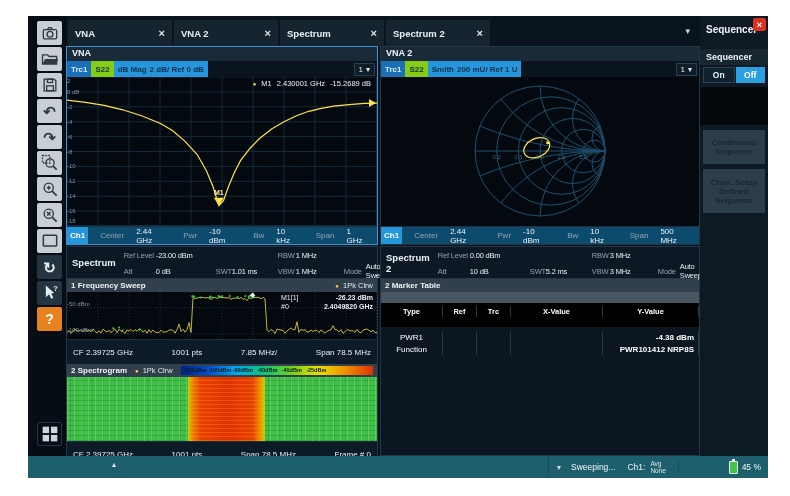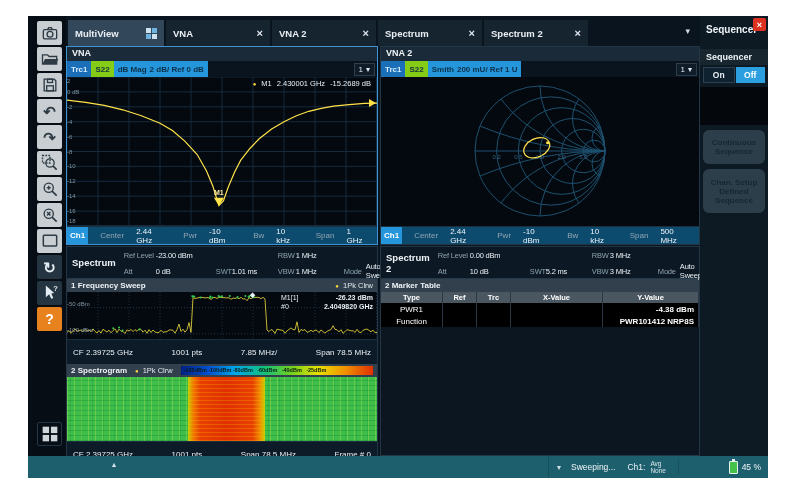--- a/index.html
+++ b/index.html
@@ -86,37 +86,37 @@
       repeating-linear-gradient(0deg, rgba(0,90,30,.22) 0 1px, transparent 1px 5px),
       repeating-linear-gradient(90deg, transparent 0 3px, rgba(20,150,70,.30) 3px 4px, transparent 4px 11px); }
   .sgram .band { position:absolute; left:39%; width:25%; top:0; bottom:0;
     background:linear-gradient(90deg,#c8d000 0,#f07800 7%,#e84000 16%,#e03000 50%,#e84000 84%,#f08800 93%,#c8d000 100%); }
   .sgram .band:after { content:""; position:absolute; inset:0;
     background:repeating-linear-gradient(0deg, rgba(255,200,0,.25) 0 1px, transparent 1px 4px); }
 
   
   .mthead { display:flex; background:#4a5761; color:#fff; font-weight:bold; height:11px; align-items:center;
             font-size:7.5px; text-align:center; }
-  .mthead span, .mtrow span { border-right:1px solid #2a3845; height:100%; display:flex; align-items:center; justify-content:center; }
+  .mthead span, .mtrow span { border-right:1px solid #2a3845; height:100%; display:flex; align-items:center; justify-content:center;margin-top:28px; }
   .c1{width:62px;} .c2{width:34px;} .c3{width:34px;} .c4{width:92px;} .c5{flex:1;}
   .mtrow { display:flex; background:#000; height:12px; color:#fff; font-size:8px; }
   .mtrow .c5 { justify-content:flex-end; padding-right:4px; font-weight:bold; }
 
   
   .rpanel { position:absolute; left:672px; top:0; width:68px; height:440px; background:#0d1923; }
   .rp-close { position:absolute; top:2px; right:2px; width:13px; height:13px; background:#dd3222; color:#fff;
               border-radius:2px; font-size:9px; font-weight:bold; display:flex; align-items:center; justify-content:center; }
   .rp-title { padding:8px 0 0 6px; font-size:10px; font-weight:bold; color:#eef3f7; }
   .rp-label { margin-top:14px; padding:3px 6px; font-size:9px; font-weight:bold; color:#eef3f7; background:#17262f; }
   .rp-onoff { display:flex; gap:1px; padding:2px 3px; }
   .rp-on, .rp-off { flex:1; height:16px; font-size:8.5px; font-weight:bold; display:flex; align-items:center; justify-content:center; }
   .rp-on  { background:#0f2230; border:1px solid #2c4252; color:#e8eff4; }
   .rp-off { background:#2b9fe0; color:#fff; }
   .rp-gap { height:38px; background:#04070b; margin-top:2px; }
-  .rp-btn { margin:5px 3px 0; min-height:34px; background:#2c3e4a; border-radius:6px; color:#152733;
+  .rp-btn { margin:5px 3px 0; min-height:34px; background:#2c3e4a; border-radius:0; color:#152733;
             font-size:8px; font-weight:bold; display:flex; align-items:center; justify-content:center;
             text-align:center; padding:3px; }
   .rp-btn.tall { min-height:44px; }
 
   
   .statusbar { position:absolute; left:0; top:440px; width:740px; height:22px; background:#1e5f6e;
                display:flex; align-items:center; color:#eef4f6; font-size:8.5px; }
   .sb-left-icon { position:absolute; left:84px; top:4px; color:#d7e6ea; font-size:8px; }
   .sb-group { position:absolute; left:520px; right:0; top:0; bottom:0; display:flex; align-items:center;
               border-left:1px solid #17505d; padding:0 5px 0 8px; }
@@ -204,29 +204,20 @@
       <svg width="22" height="22" viewBox="0 0 24 24">
           <rect x="4" y="4" width="7" height="7" fill="#cfd6da"></rect>
           <rect x="13" y="4" width="7" height="7" fill="#cfd6da"></rect>
           <rect x="4" y="13" width="7" height="7" fill="#cfd6da"></rect>
           <rect x="13" y="13" width="7" height="7" fill="#cfd6da"></rect>
         </svg>
     </div>
   </div>
 
   <div class="tabbar">
-    <div class="tab active">
-      <span>MultiView</span>
-      <span class="gridicon">
-          <i></i>
-          <i></i>
-          <i></i>
-          <i></i>
-        </span>
-    </div>
     <div class="tab">
       <span>VNA</span>
       <span class="x">×</span>
     </div>
     <div class="tab">
       <span>VNA 2</span>
       <span class="x">×</span>
     </div>
     <div class="tab">
       <span>Spectrum</span>

